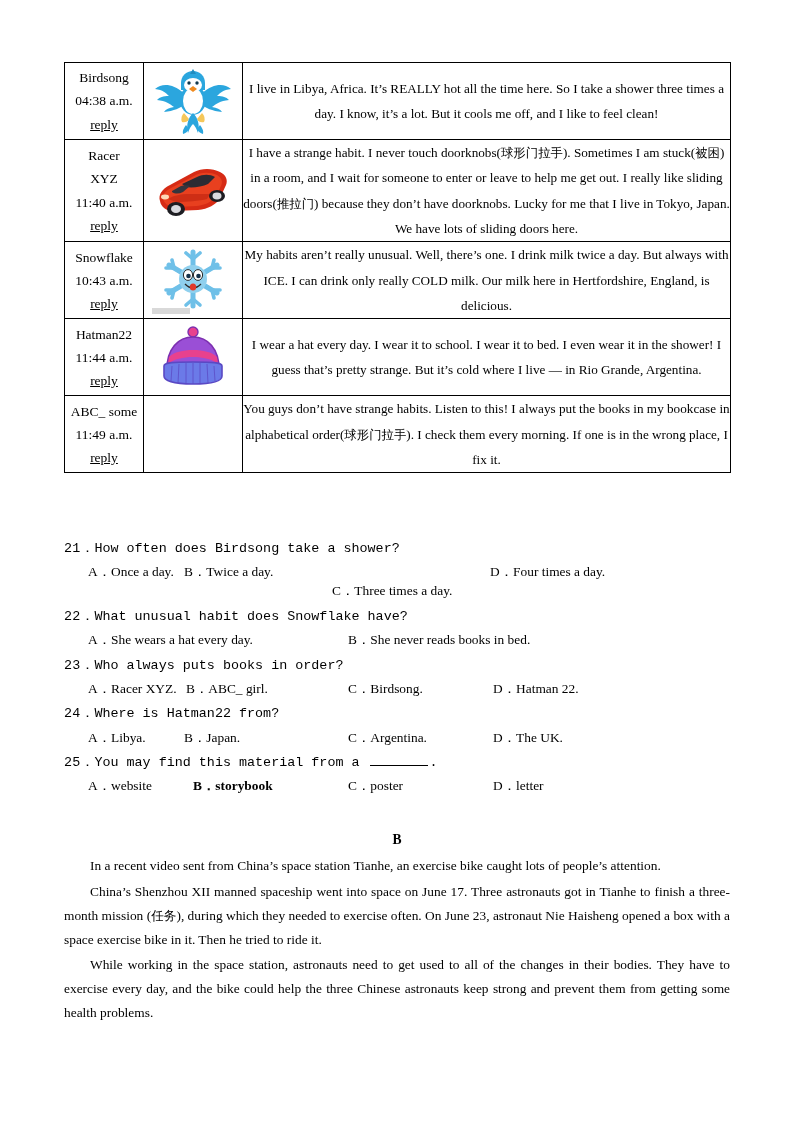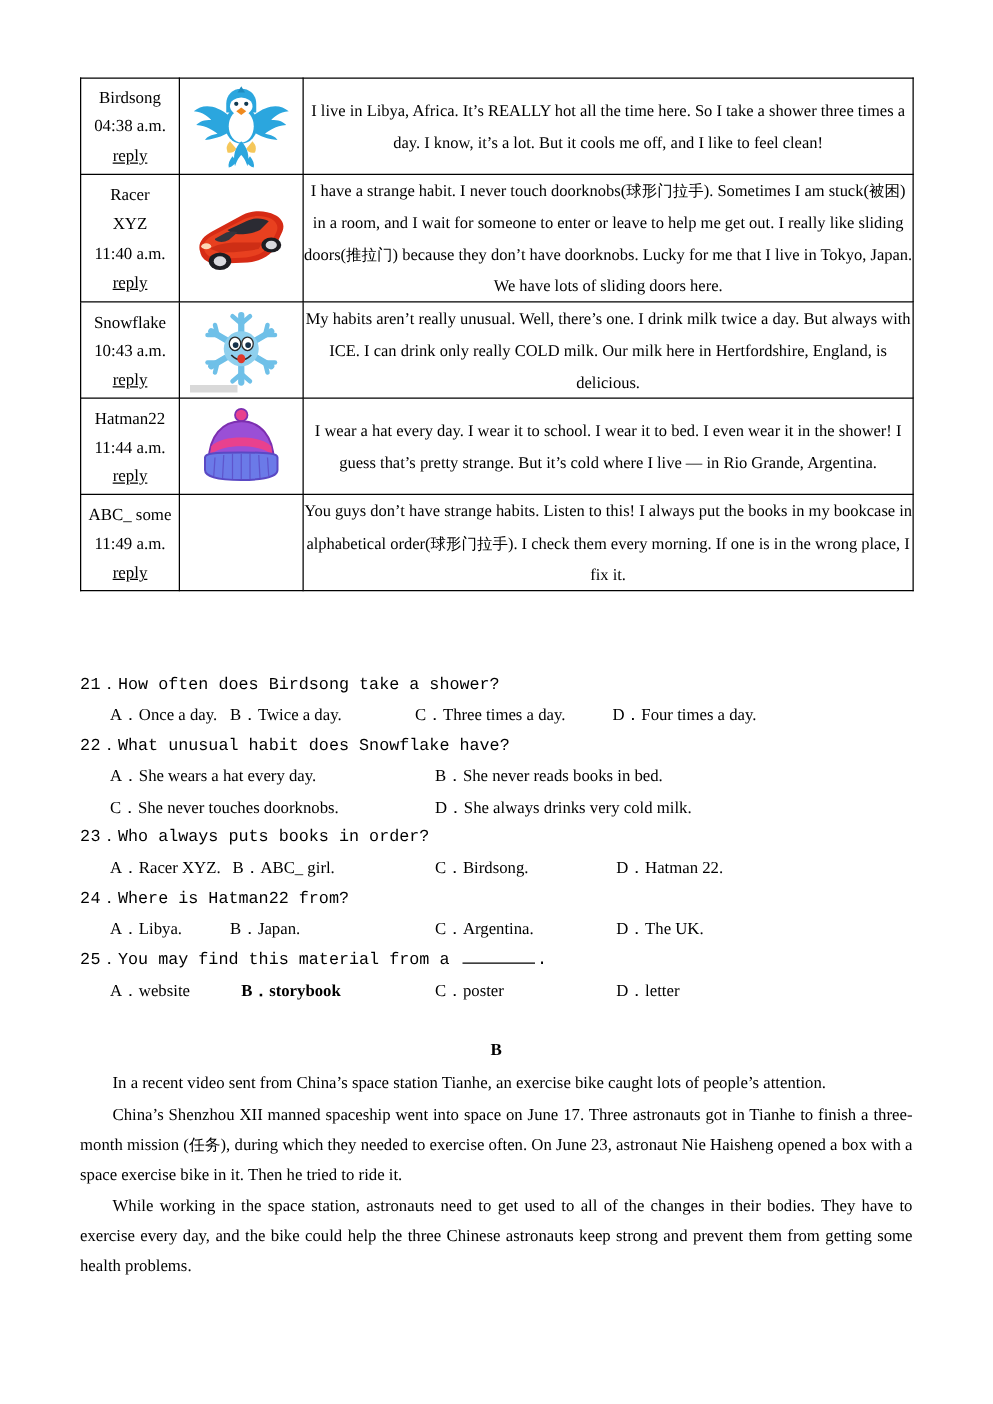--- a/index.html
+++ b/index.html
@@ -105,21 +105,21 @@
     width: 58px;
     border-bottom: 1px solid #000;
     margin: 0 2px;
     vertical-align: baseline;
     height: 12px;
   }
 
   
   .opts-1 .opt:nth-child(1){ width: 96px; }
   .opts-1 .opt:nth-child(2){ width: 148px; }
-  .opts-1 .opt:nth-child(3){ width: 158px; }
+  .opts-1 .opt:nth-child(3){ width: 158px; margin-top: 19px; }
 
   .opts-2 .opt:nth-child(1){ width: 260px; }
 
   .opts-3 .opt:nth-child(1){ width: 98px; }
   .opts-3 .opt:nth-child(2){ width: 162px; }
   .opts-3 .opt:nth-child(3){ width: 145px; }
 
   .opts-4 .opt:nth-child(1){ width: 96px; }
   .opts-4 .opt:nth-child(2){ width: 164px; }
   .opts-4 .opt:nth-child(3){ width: 145px; }
@@ -353,23 +353,20 @@
     <div class="q-opts opts-1">
       <span class="opt">A．Once a day.</span><span class="opt">B．Twice a day.</span><span class="opt">C．Three times a day.</span><span class="opt">D．Four times a day.</span>
     </div>
 
     <div class="q-stem">
       <span class="q-num">22．</span><span>What unusual habit does Snowflake have?</span>
     </div>
     <div class="q-opts opts-2">
       <span class="opt">A．She wears a hat every day.</span><span class="opt">B．She never reads books in bed.</span>
     </div>
-    <div class="q-opts opts-2">
-      <span class="opt">C．She never touches doorknobs.</span><span class="opt">D．She always drinks very cold milk.</span>
-    </div>
 
     <div class="q-stem">
       <span class="q-num">23．</span><span>Who always puts books in order?</span>
     </div>
     <div class="q-opts opts-3">
       <span class="opt">A．Racer XYZ.</span><span class="opt">B．ABC_ girl.</span><span class="opt">C．Birdsong.</span><span class="opt">D．Hatman 22.</span>
     </div>
 
     <div class="q-stem">
       <span class="q-num">24．</span><span>Where is Hatman22 from?</span>

